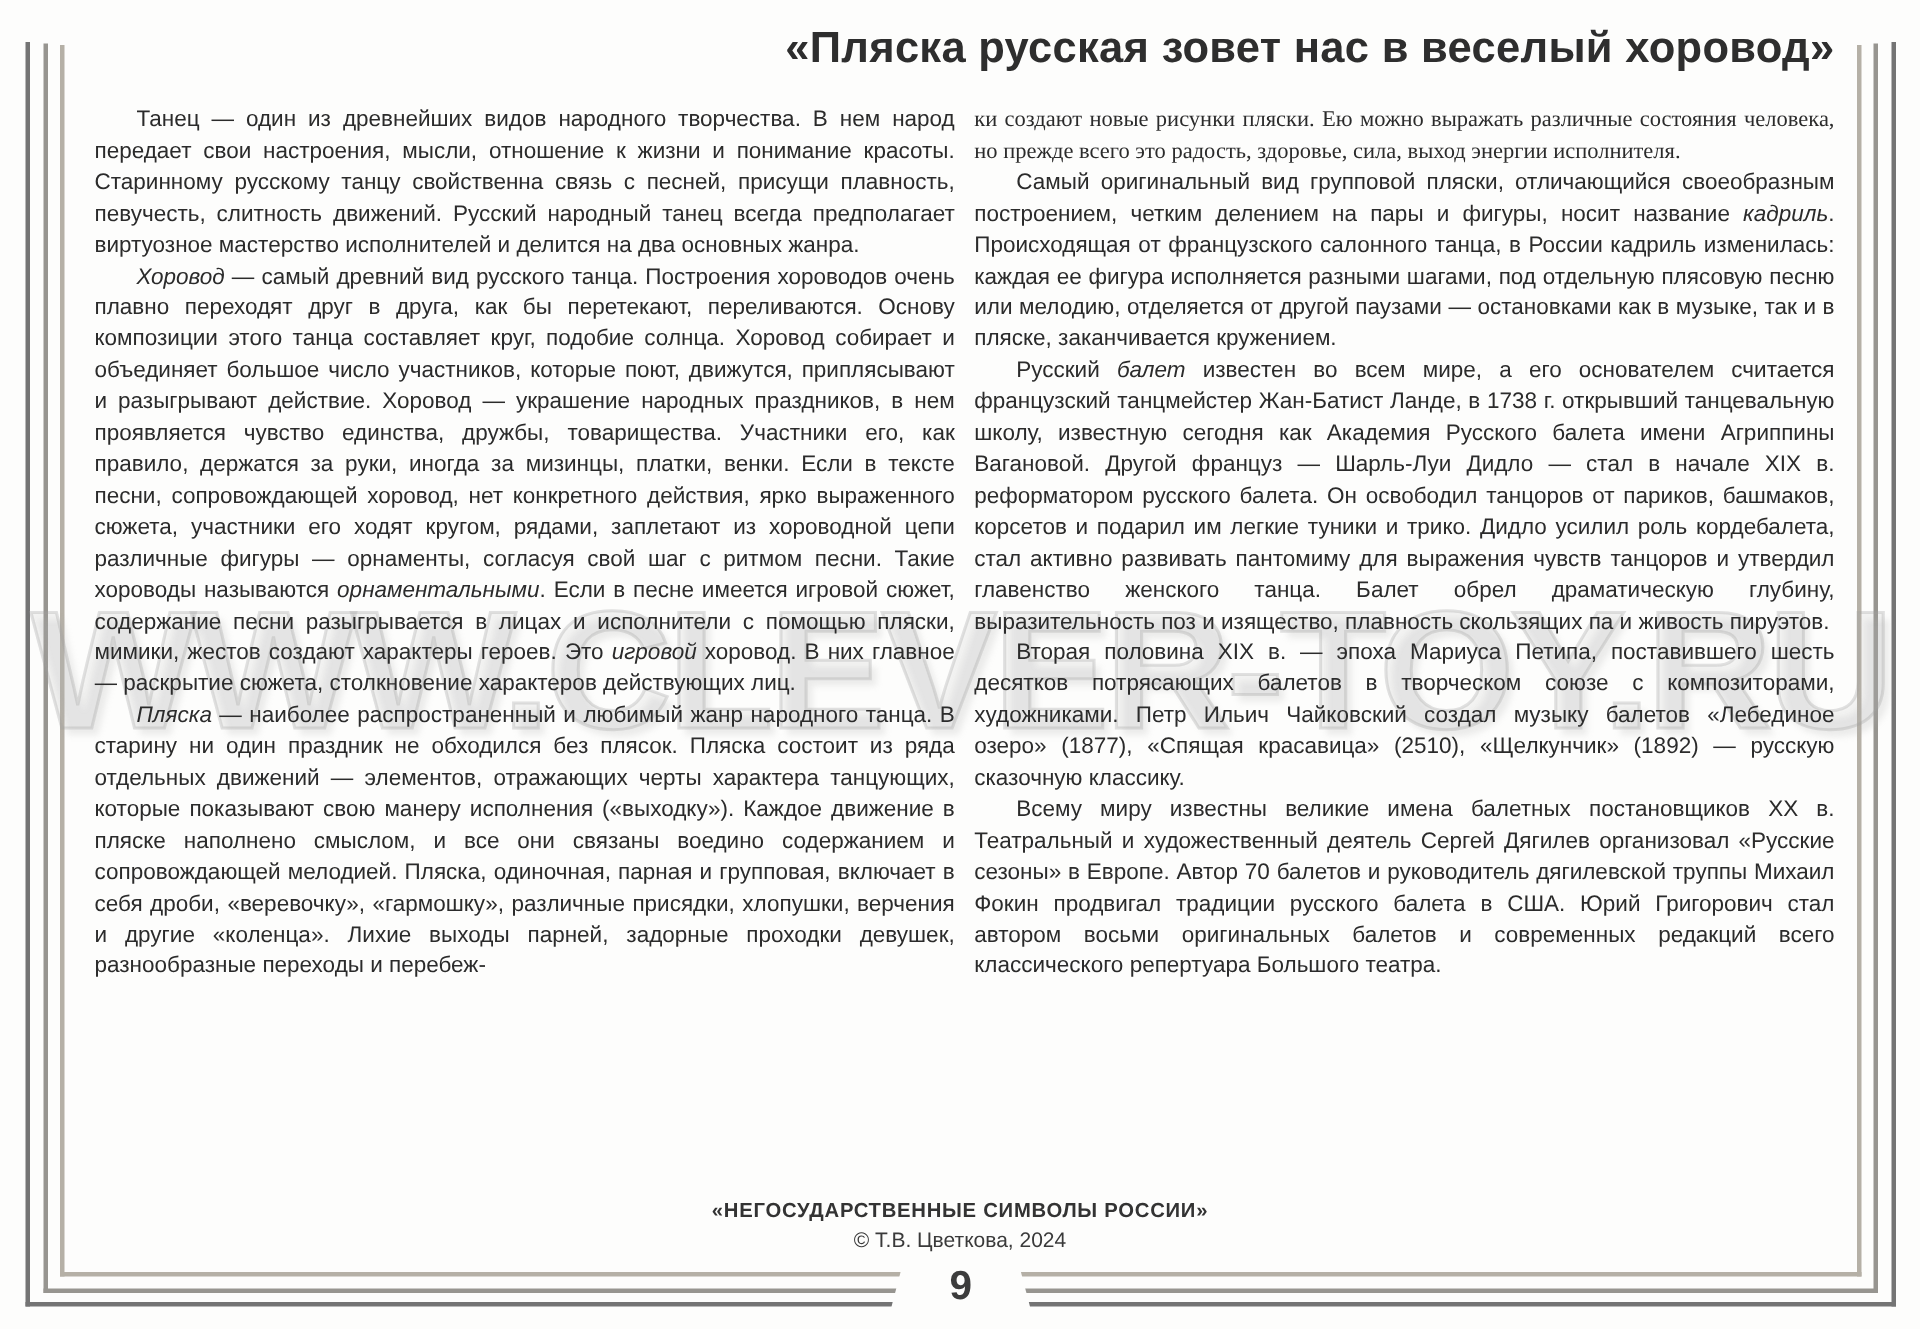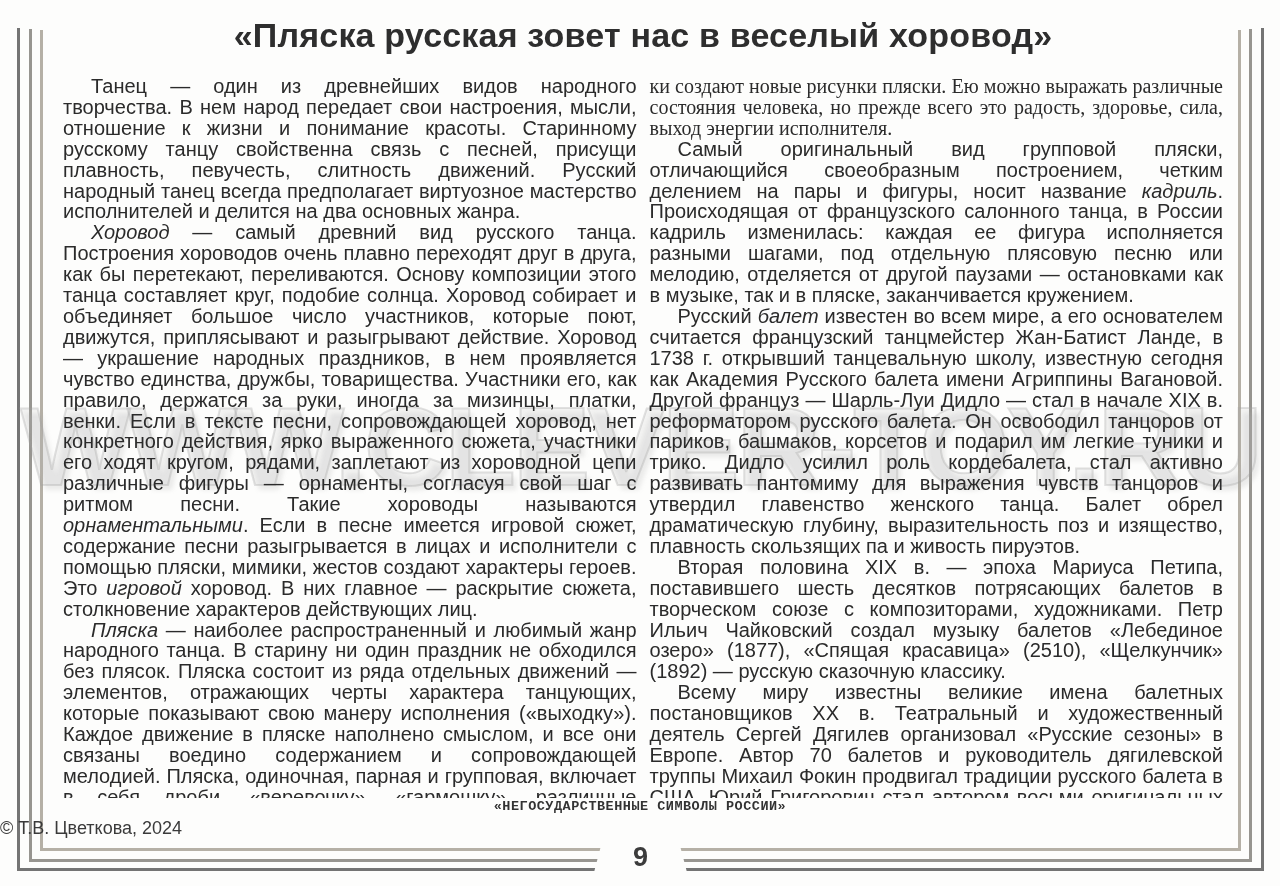--- a/index.html
+++ b/index.html
@@ -33,58 +33,58 @@
     text-shadow: 4px 5px 4px rgba(175,175,175,0.22);
     transform: scaleX(1.04);
     pointer-events: none;
     z-index: 1;
   }
 
   .content { position: absolute; left: 63px; right: 57px; top: 0; z-index: 2; }
 
   .title {
     margin: 16px 0 0 0;
-    text-align: center;
-    font-size: 34px;
+    text-align: right;
+    font-size: 29px;
     font-weight: 700;
     color: #2e2e2e;
     letter-spacing: 0.2px;
   }
 
   .columns {
     display: flex;
     gap: 13px;
     margin-top: 21px;
     height: 722px;
     overflow: hidden;
   }
   .col {
     flex: 1 1 0;
     text-align: justify;
-    font-size: 20px;
+    font-size: 15px;
     line-height: 20.9px;
     color: #2b2b2b;
   }
   .col p.para { margin: 0; text-indent: 28px; }
   .col p.para.no-indent { text-indent: 0; font-family: Liberation Serif, serif; }
   .col em { font-style: italic; }
 
   .footer-series {
     position: absolute; left: 0; right: 0; top: 799px;
     text-align: center;
     font-size: 13.5px;
     font-weight: 700;
     letter-spacing: 0.5px;
     color: #333333;
     z-index: 2;
-    font-family: Liberation Mono, monospace;
   }
   .footer-copy {
     position: absolute; left: 0; right: 0; top: 818px;
-    font-size: 18px;
+    text-align: center;
+    font-size: 14px;
     color: #3a3a3a;
     z-index: 2;
   }
 
   
   .page-number-notch {
     position: absolute;
     left: 592px; top: 838px;
     width: 97px; height: 42px;
     background: #fdfdfc;

